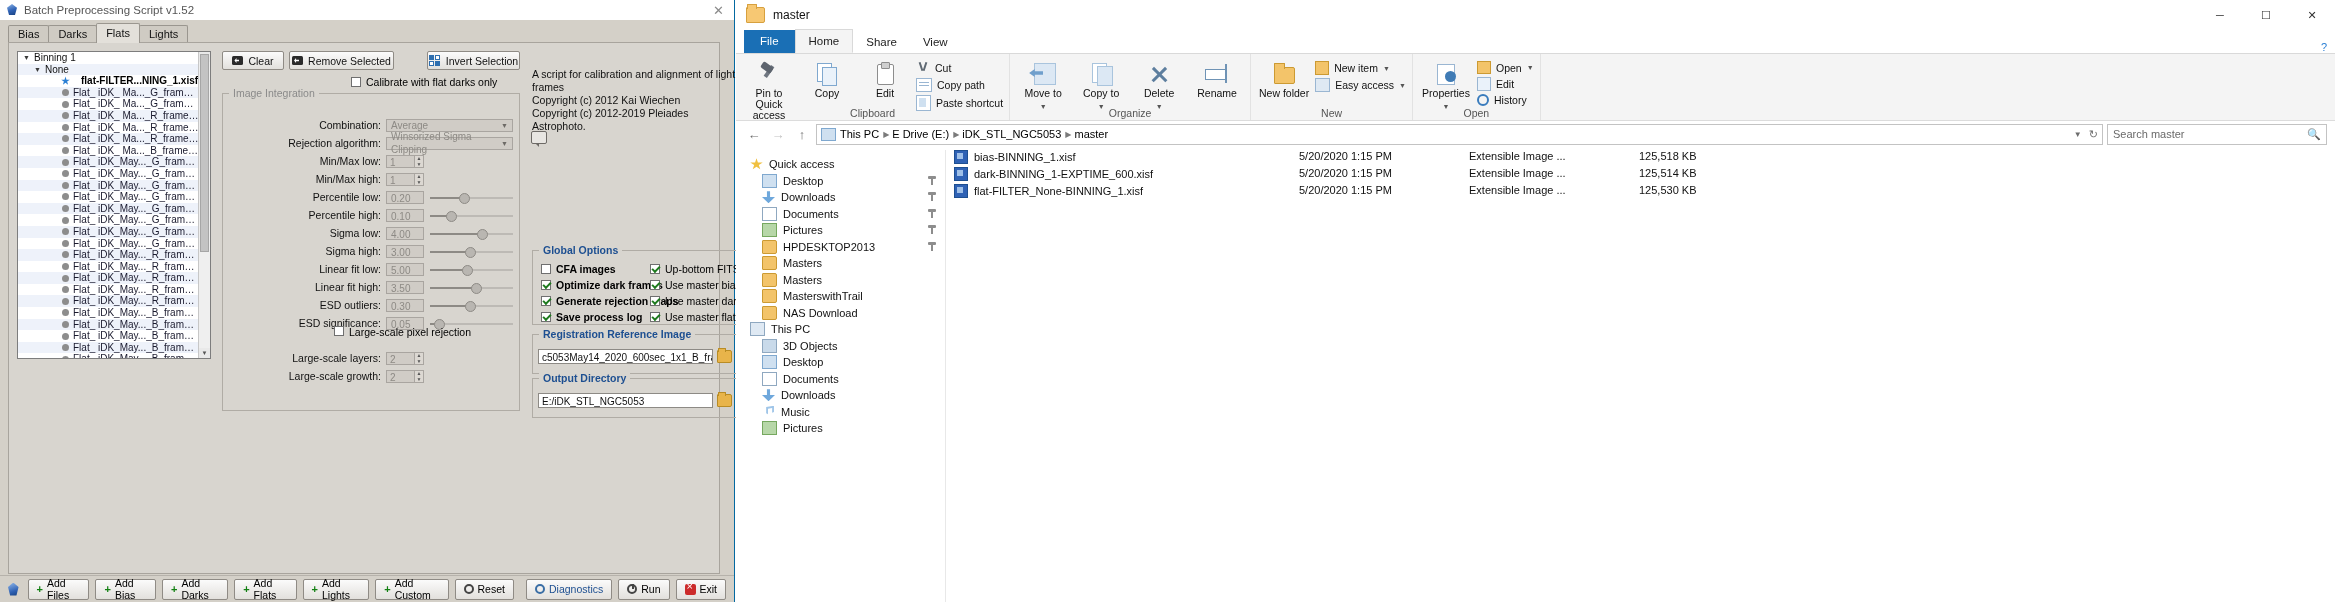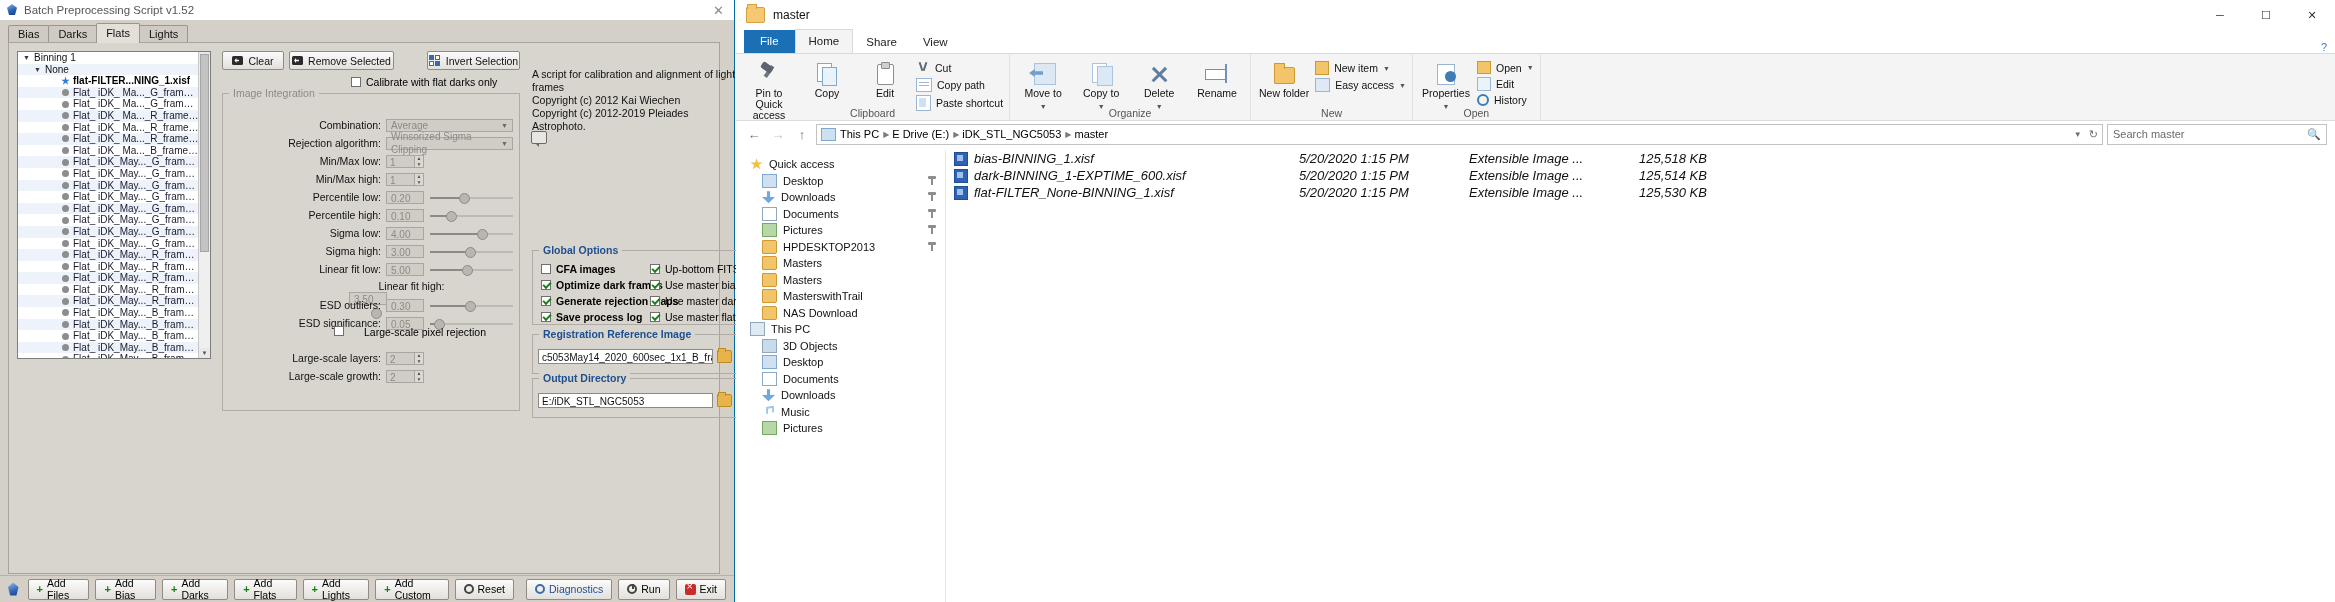--- a/index.html
+++ b/index.html
@@ -25,21 +25,21 @@
   
   .tree-wrap{position:absolute;left:8px;top:8px;width:194px;height:308px;background:#fff;border:1px solid #7d7d7d;box-sizing:border-box;overflow:hidden;}
   .tree{position:absolute;left:0;top:0;right:11px;bottom:0;overflow:hidden;}
   .trow{height:11.6px;line-height:11.6px;white-space:nowrap;font-size:10px;display:flex;align-items:center;padding-left:3px;}
   .trow.alt{background:#eef2fa;}
   .trow .arw{width:11px;text-align:center;font-size:7px;color:#3a3a3a;}
   .trow .dot{width:7px;height:7px;border-radius:50%;background:#8d8d8d;margin:0 4px 0 2px;flex:none;}
   .trow .star{width:9px;height:9px;margin:0 3px 0 1px;flex:none;background:#2a7fd4;clip-path:polygon(50% 0,61% 35%,98% 35%,68% 57%,79% 91%,50% 70%,21% 91%,32% 57%,2% 35%,39% 35%);}
   .trow .lbl{font-size:10px;color:#1a1a2e;overflow:hidden;text-overflow:ellipsis;}
   .trow .lbl.node{color:#111;padding-left:2px;}
-  .trow.selected .lbl{font-weight:bold;color:#000;}
+  .trow.selected .lbl{font-weight:bold;color:#000;margin-left:8px;}
   .trow.ind1{padding-left:14px;}
   .trow.ind2{padding-left:42px;}
   .tscroll{position:absolute;right:0;top:0;width:11px;bottom:0;background:#efefef;border-left:1px solid #c7c7c7;}
   .tscroll .thumb{position:absolute;left:1px;right:1px;top:2px;height:196px;background:#c3c3c3;border:1px solid #a6a6a6;}
   .tscroll .ar{position:absolute;left:0;right:0;height:10px;background:#e9e9e9;font-size:6px;text-align:center;line-height:10px;color:#555;}
   .tscroll .ar.dn{bottom:0;}
 
   
   .btn{background:linear-gradient(#fbfbfb,#e2e0dc);border:1px solid #8f8b85;border-radius:2px;font-size:10.5px;color:#111;display:inline-flex;align-items:center;justify-content:center;gap:5px;box-sizing:border-box;}
   .bico{display:inline-block;width:11px;height:9px;background:#2b2b2b;border-radius:1.5px;position:relative;flex:none;}
@@ -72,21 +72,21 @@
   .spin{width:38px;display:flex;align-items:center;}
   .spin .sv{flex:1;height:13px;border:1px solid #a9a5a0;border-right:none;background:#d0ccc6;color:#8d8a85;font-size:10px;line-height:13px;padding:0 3px;box-sizing:border-box;}
   .spin .sb{width:10px;height:13px;border:1px solid #a9a5a0;background:#dcd8d2;display:flex;flex-direction:column;justify-content:space-around;align-items:center;box-sizing:border-box;}
   .spin .sb em{font-size:5px;font-style:normal;color:#555;line-height:4px;}
   .num{width:38px;}
   .sld{flex:1;height:13px;position:relative;margin-left:6px;}
   .sld .trk{position:absolute;left:0;right:0;top:6px;height:2px;background:#bdbab5;}
   .sld .fill{position:absolute;left:0;top:6px;height:2px;background:#8d8a85;}
   .sld .knb{position:absolute;top:2.5px;width:9px;height:9px;border-radius:50%;background:#b9b6b1;border:1px solid #8e8b86;}
 
-  .chk-lsp{position:absolute;left:111px;top:232px;display:flex;align-items:flex-start;gap:20px;font-size:10.5px;}
+  .chk-lsp{position:absolute;left:111px;top:232px;display:flex;align-items:flex-start;gap:5px;font-size:10.5px;}
 
   
   .desc{position:absolute;left:523px;top:25px;width:205px;font-size:10.5px;color:#111;line-height:13px;}
   .balloon{position:absolute;left:522px;top:88px;width:14px;height:11px;border:1px solid #6d6a66;border-radius:2px;background:#e8e6e2;}
   .balloon:after{content:"";position:absolute;left:3px;bottom:-4px;width:0;height:0;border-left:4px solid transparent;border-top:4px solid #6d6a66;}
 
   .g-global{left:523px;top:207px;width:206px;height:75px;}
   .gcol{position:absolute;display:flex;flex-direction:column;gap:4px;}
   .gopt{display:flex;align-items:center;gap:5px;font-size:10.5px;white-space:nowrap;}
 
@@ -212,21 +212,21 @@
   .pinicon:after{content:"";position:absolute;left:0px;top:0px;width:8px;height:3px;background:#8d8d8d;border-radius:1px;}
 
   .filepane{flex:1;overflow:hidden;}
   .fhead{height:21px;display:flex;align-items:center;border-bottom:1px solid #e5e5e5;font-size:11px;color:#333;background:#fff;}
   .fhead div{padding-left:8px;box-sizing:border-box;position:relative;height:21px;line-height:21px;border-right:1px solid #eaeaea;}
   .fh-name{width:345px;}
   .fh-date{width:170px;}
   .fh-type{width:170px;}
   .fh-size{width:90px;text-align:left;}
   .sortmark{position:absolute;left:50%;top:1px;font-size:7px;color:#9a9a9a;}
-  .frow{height:17px;display:flex;align-items:center;font-size:13px;color:#111;font-style:italic;}
+  .frow{height:17px;display:flex;align-items:flex-start;font-size:11px;color:#111;}
   .frow>div{padding-left:8px;box-sizing:border-box;white-space:nowrap;overflow:hidden;}
   .xisf-ico{width:12px;height:12px;background:#2f62b5;border:1px solid #1d4f91;margin-right:6px;flex:none;position:relative;}
   .xisf-ico:after{content:"";position:absolute;left:2px;top:2px;width:6px;height:6px;background:#9fc0e8;}
   .namecell{display:flex;align-items:center;}
 </style>
 </head>
 <body>
 
 <div class="root">
 
@@ -474,21 +474,21 @@
           <div class="prow" style="top:168px;">
             <span class="plab">Linear fit low:</span>
             <span class="fld num">5.00</span>
             <span class="sld">
                 <i class="trk"></i>
                 <i class="fill" style="width:42%"></i>
                 <i class="knb" style="left:39%"></i>
               </span>
           </div>
 
-          <div class="prow" style="top:186px;flex-direction:column;">
+          <div class="prow" style="top:186px;">
             <span class="plab">Linear fit high:</span>
             <span class="fld num">3.50</span>
             <span class="sld">
                 <i class="trk"></i>
                 <i class="fill" style="width:52%"></i>
                 <i class="knb" style="left:49%"></i>
               </span>
           </div>
 
           <div class="prow" style="top:204px;">

